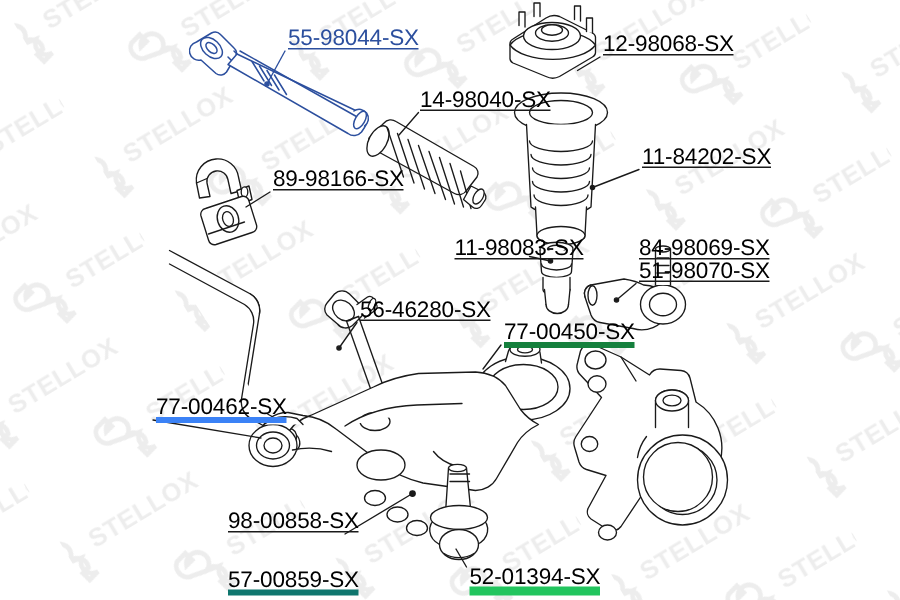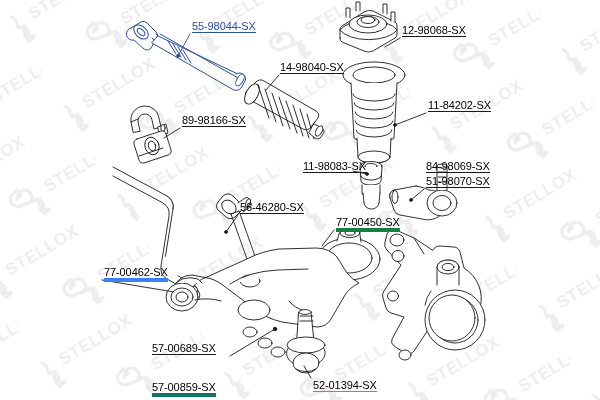--- a/index.html
+++ b/index.html
@@ -3,21 +3,21 @@
 <meta charset="utf-8">
 <style>
   html,body{margin:0;padding:0;background:#fff;}
   body{width:600px;height:400px;overflow:hidden;
        font-family:"Liberation Sans","DejaVu Sans",sans-serif;}
   #stage{position:relative;width:600px;height:400px;background:#ffffff;overflow:hidden;}
   #watermark,#artwork,#labels{position:absolute;left:0;top:0;width:600px;height:400px;}
   #watermark{z-index:1;}
   #artwork{z-index:2;}
   #labels{z-index:3;}
-  .lbl{position:absolute;font-size:11px;line-height:12px;color:#000;white-space:nowrap;
+  .lbl{position:absolute;font-size:15px;line-height:12px;color:#000;white-space:nowrap;
        letter-spacing:-0.1px;}
   .lbl.hi{color:#2c4f9e;}
 </style>
 </head>
 <body>
 
 <div id="stage">
 
   <svg id="watermark" viewBox="0 0 600 400" xmlns="http://www.w3.org/2000/svg">
     <defs>
@@ -304,20 +304,20 @@
     <span class="lbl" style="left:426px;top:160px;border-bottom:1px solid #1a1a1a;">84-98069-SX</span>
 
     <span class="lbl" style="left:426px;top:175px;border-bottom:1px solid #1a1a1a;text-align:right;">51-98070-SX</span>
 
     <span class="lbl" style="left:240px;top:201px;border-bottom:1px solid #1a1a1a;">56-46280-SX</span>
 
     <span class="lbl" style="left:336px;top:216px;border-bottom:4px solid #15803d;">77-00450-SX</span>
 
     <span class="lbl" style="left:104px;top:266px;border-bottom:4px solid #3b82f6;">77-00462-SX</span>
 
-    <span class="lbl" style="left:152px;top:342px;border-bottom:1px solid #1a1a1a;">57-00689-SX</span>
+    <span class="lbl" style="left:152px;top:342px;border-bottom:1px solid #1a1a1a;">98-00858-SX</span>
 
     <span class="lbl" style="left:152px;top:357px;border-bottom:4px solid #0f766e;margin-top:24px;">57-00859-SX</span>
 
-    <span class="lbl" style="left:313px;top:379px;border-bottom:1px solid #22c55e;">52-01394-SX</span>
+    <span class="lbl" style="left:313px;top:379px;border-bottom:6px solid #22c55e;">52-01394-SX</span>
   </div>
 
 </div>
 
 </body></html>

